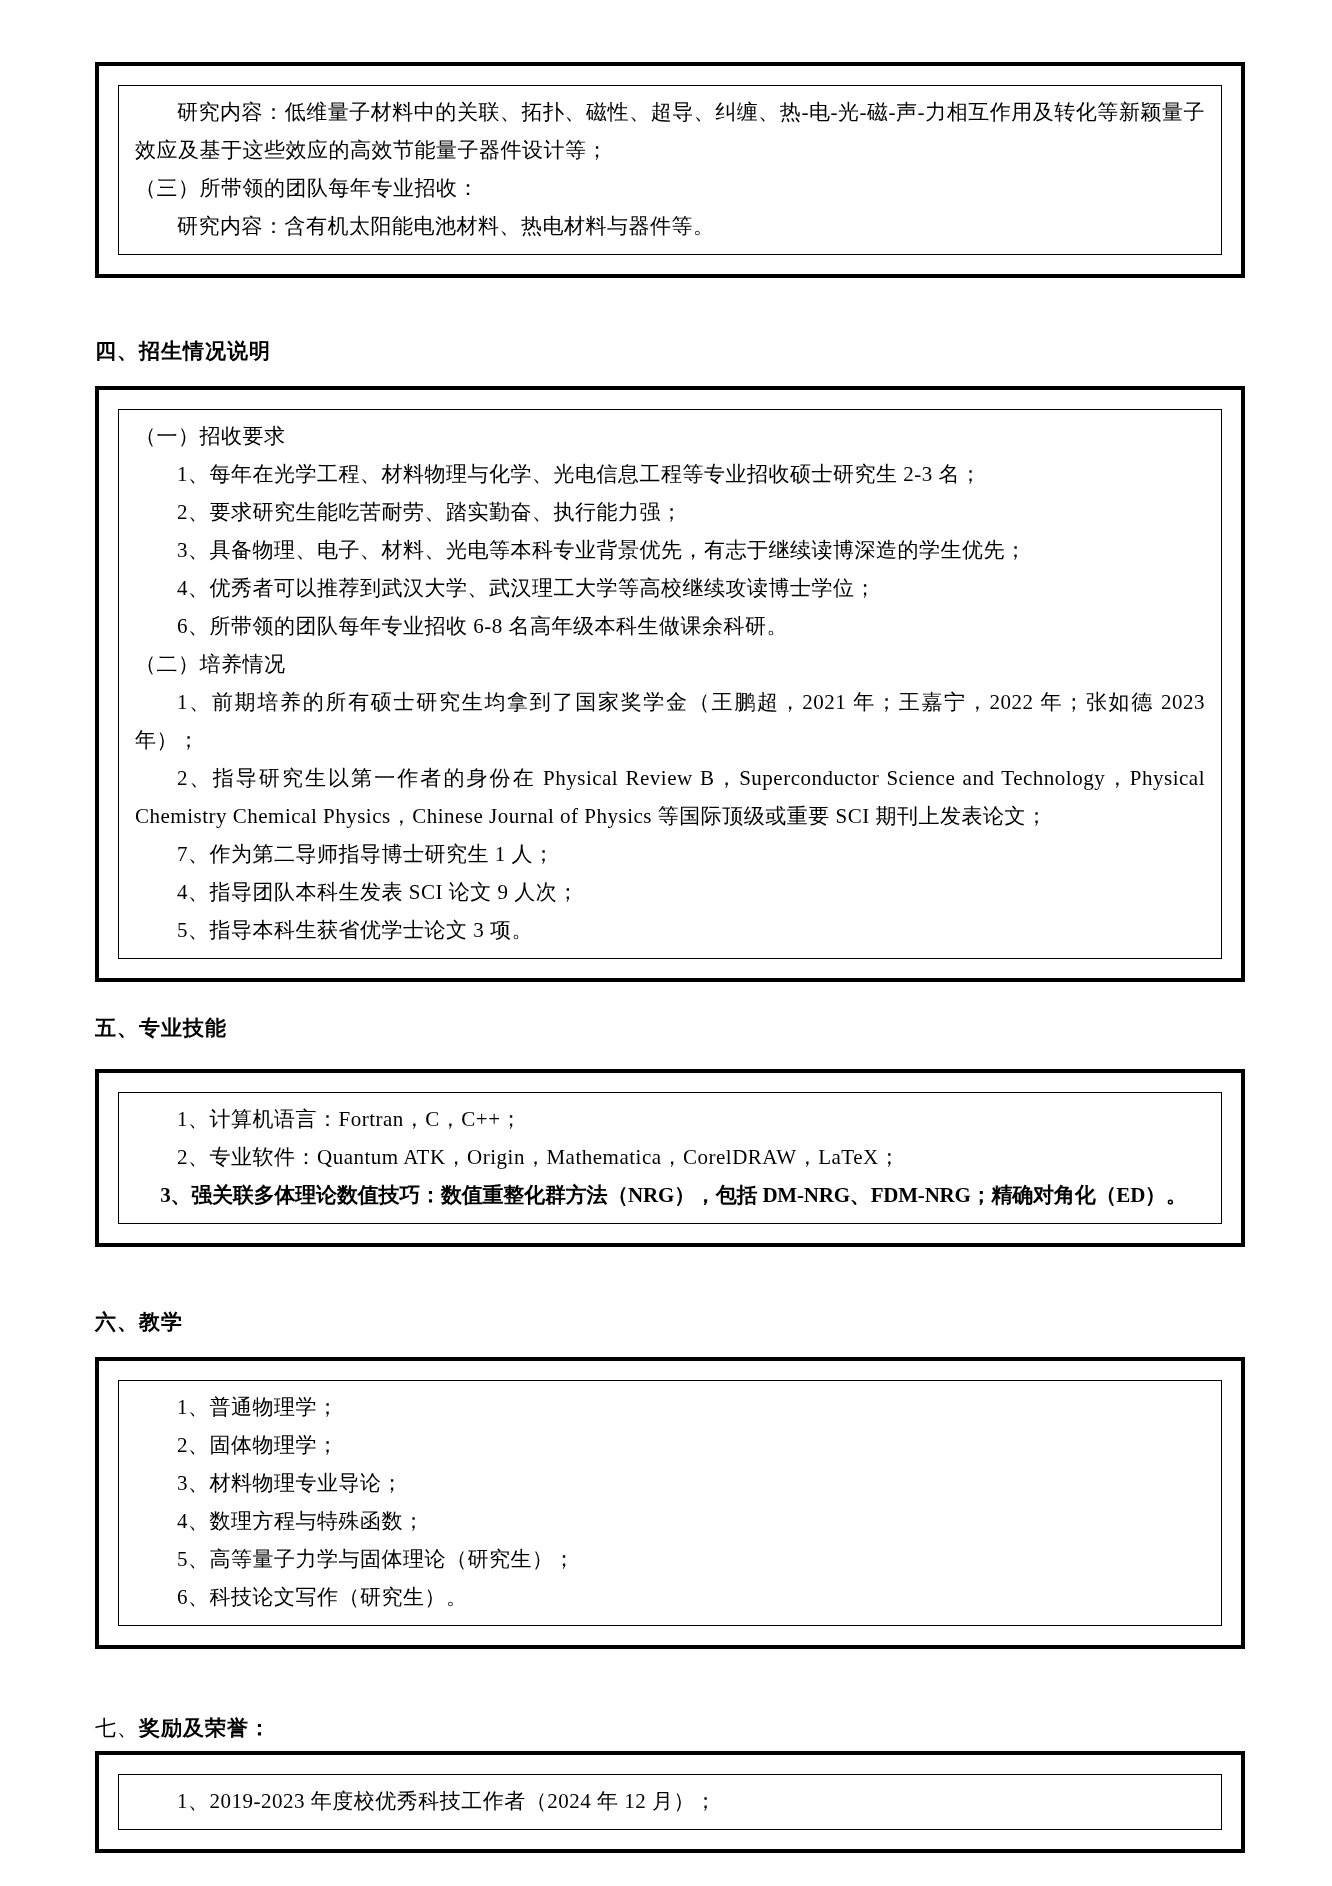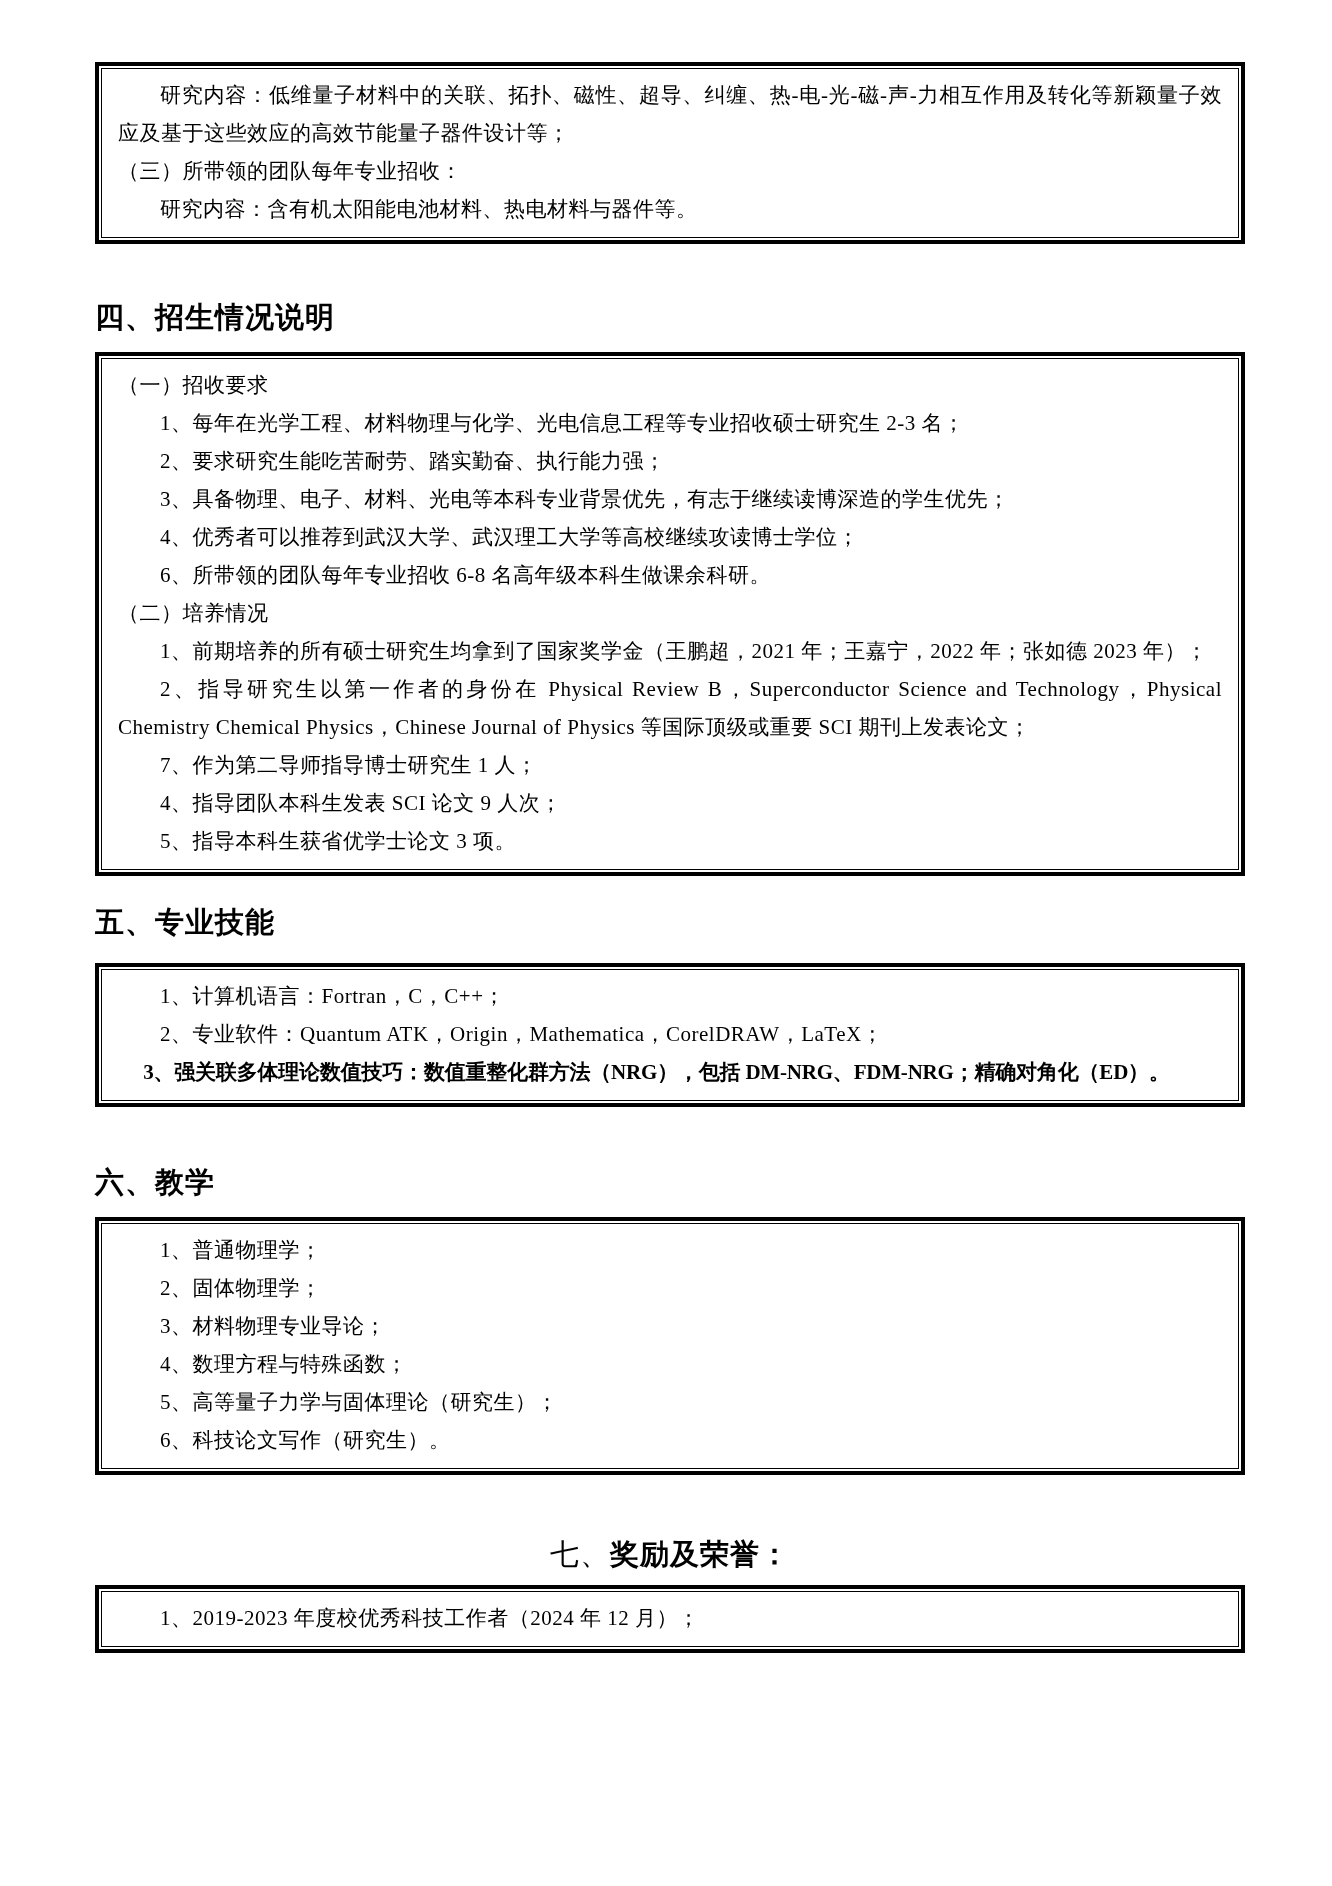--- a/index.html
+++ b/index.html
@@ -10,47 +10,47 @@
     background: #ffffff;
     color: #000000;
     font-family: "Liberation Serif", "DejaVu Serif", serif;
     position: relative;
     box-sizing: border-box;
     padding: 62px 87px 0 95px;
     overflow: hidden;
   }
   .dbox {
     border: 4px solid #000000;
-    padding: 2px;
+    padding: 19px;
     background: #ffffff;
   }
   .dbox-inner {
     border: 1px solid #000000;
     padding: 7px 16px 9px 16px;
   }
   .para {
     margin: 0;
     font-size: 21px;
     line-height: 38px;
     text-align: justify;
     letter-spacing: 0.5px;
   }
   .ti { text-indent: 2em; }
   .fit { letter-spacing: -0.2px; text-indent: 1.2em; font-weight: bold; }
   .heading {
-    font-size: 29px;
+    font-size: 21px;
     font-weight: bold;
     line-height: 30px;
     margin: 0;
     letter-spacing: 1px;
   }
   .h4 { margin-top: 58px; margin-bottom: 20px; }
   .h5 { margin-top: 31px; margin-bottom: 26px; }
   .h6 { margin-top: 60px; margin-bottom: 20px; }
-  .h7 { margin-top: 64px; margin-bottom: 16px; text-align: center; }
+  .h7 { margin-top: 64px; margin-bottom: 8px; }
   .hnum-regular { font-weight: normal; }
 </style>
 </head>
 <body>
 
 <div class="page">
 
   <div class="dbox">
     <div class="dbox-inner">
       <p class="para ti">研究内容：低维量子材料中的关联、拓扑、磁性、超导、纠缠、热-电-光-磁-声-力相互作用及转化等新颖量子效应及基于这些效应的高效节能量子器件设计等；</p>

